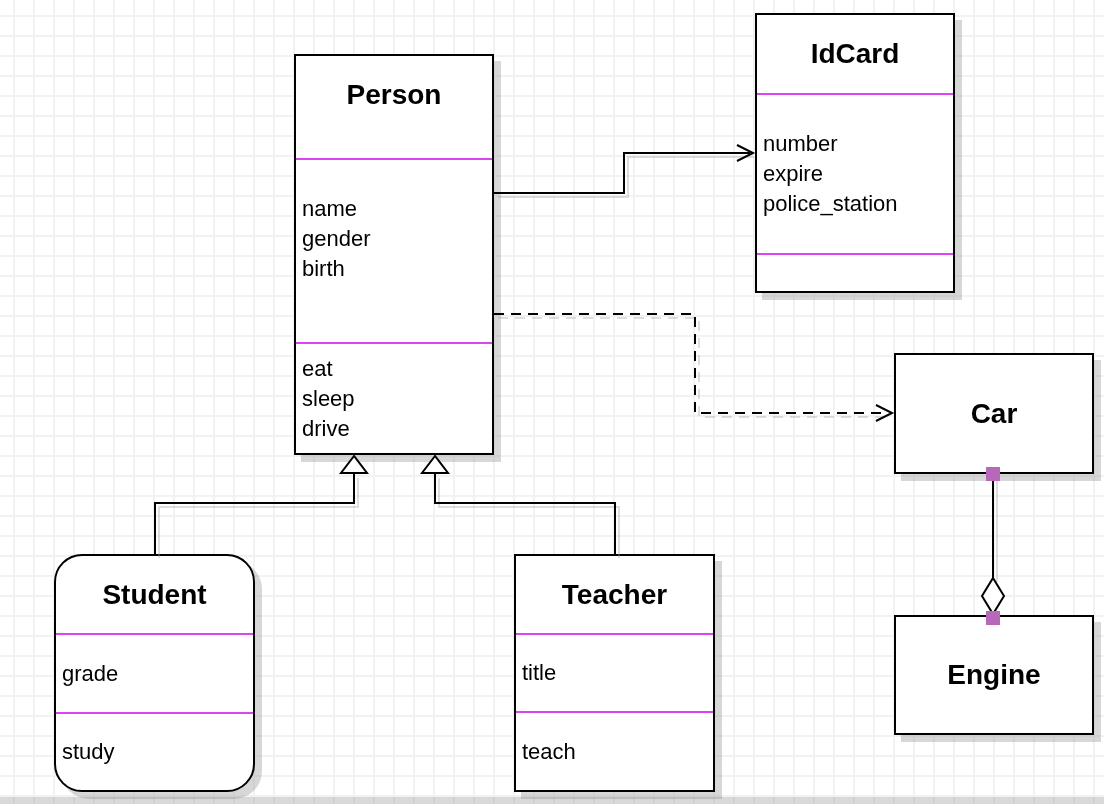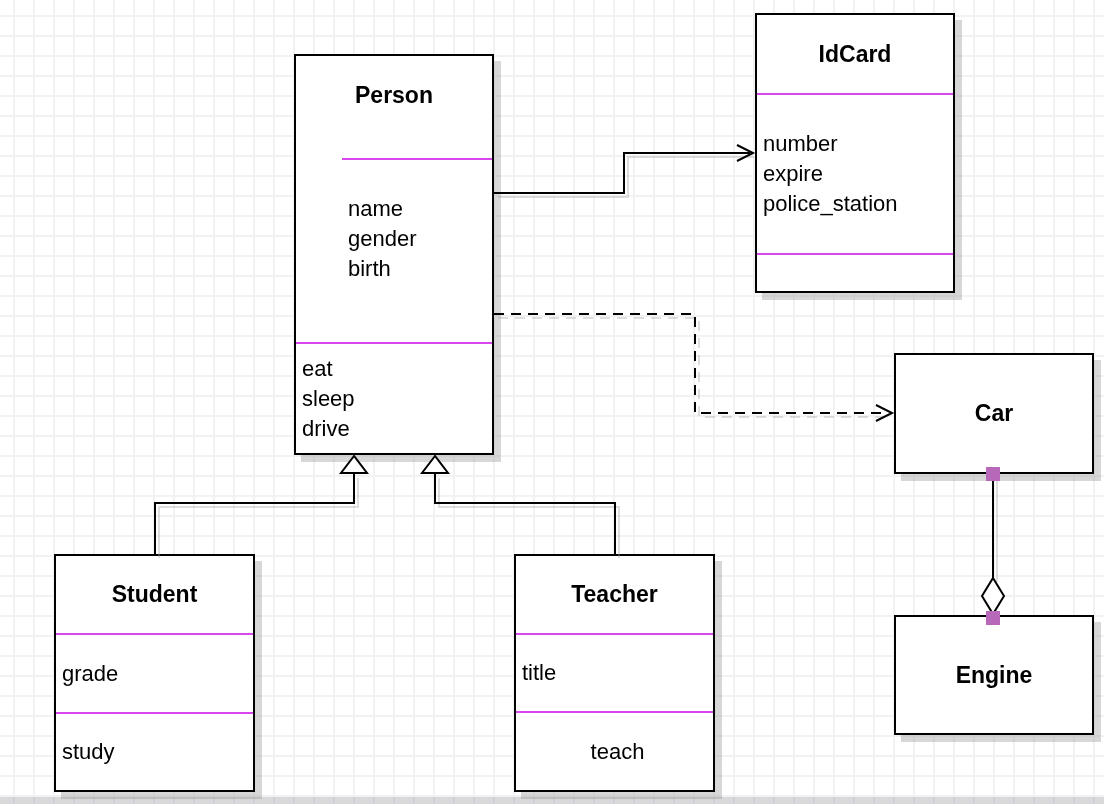--- a/index.html
+++ b/index.html
@@ -27,21 +27,21 @@
     border: 2px solid #000000;
     box-shadow: 7px 7px 0 rgba(155,155,155,0.40);
     display: flex;
     flex-direction: column;
   }
   .uml-title {
     display: flex;
     align-items: center;
     justify-content: center;
     font-weight: bold;
-    font-size: 23px;
+    font-size: 28px;
     flex: 0 0 auto;
   }
   .uml-section {
     box-sizing: border-box;
     border-top: 2px solid #d946ef;
     display: flex;
     flex-direction: column;
     justify-content: center;
     flex: 0 0 auto;
   }
@@ -79,21 +79,21 @@
     background: rgba(130,136,142,0.32);
   }
 </style>
 </head>
 <body>
 
 <div class="canvas">
 
   <div class="uml-class" style="left:294px; top:54px; width:200px; height:401px;gap:24px;">
     <div class="uml-title" style="height:78px;">Person</div>
-    <div class="uml-section" style="height:160px;margin-left:46px;">
+    <div class="uml-section" style="height:160px;">
       <div class="uml-member">name</div>
       <div class="uml-member">gender</div>
       <div class="uml-member">birth</div>
     </div>
     <div class="uml-section" style="flex:1 1 auto;">
       <div class="uml-member">eat</div>
       <div class="uml-member">sleep</div>
       <div class="uml-member">drive</div>
     </div>
   </div>
@@ -109,36 +109,36 @@
   </div>
 
   <div class="uml-class" style="left:894px; top:353px; width:200px; height:121px;">
     <div class="uml-title single-title">Car</div>
   </div>
 
   <div class="uml-class" style="left:894px; top:615px; width:200px; height:120px;">
     <div class="uml-title single-title">Engine</div>
   </div>
 
-  <div class="uml-class" style="left:54px; top:554px; width:201px; height:238px;">
+  <div class="uml-class" style="left:54px; top:554px; width:201px; height:238px;border-radius:28px;">
     <div class="uml-title" style="height:77px;">Student</div>
     <div class="uml-section" style="height:79px;">
       <div class="uml-member">grade</div>
     </div>
     <div class="uml-section" style="flex:1 1 auto;">
       <div class="uml-member">study</div>
     </div>
   </div>
 
   <div class="uml-class" style="left:514px; top:554px; width:201px; height:238px;">
     <div class="uml-title" style="height:77px;">Teacher</div>
     <div class="uml-section" style="height:78px;">
       <div class="uml-member">title</div>
     </div>
-    <div class="uml-section" style="flex:1 1 auto;align-items:center;">
+    <div class="uml-section" style="flex:1 1 auto;">
       <div class="uml-member">teach</div>
     </div>
   </div>
 
   <svg class="edges" viewBox="0 0 1104 804" xmlns="http://www.w3.org/2000/svg">
 
     <g class="edge-shape">
       <path class="edge" d="M494 193 L624 193 L624 153 L750 153"></path>
       <polyline class="arrow-open" points="737,145 753,153 737,161"></polyline>
     </g>

